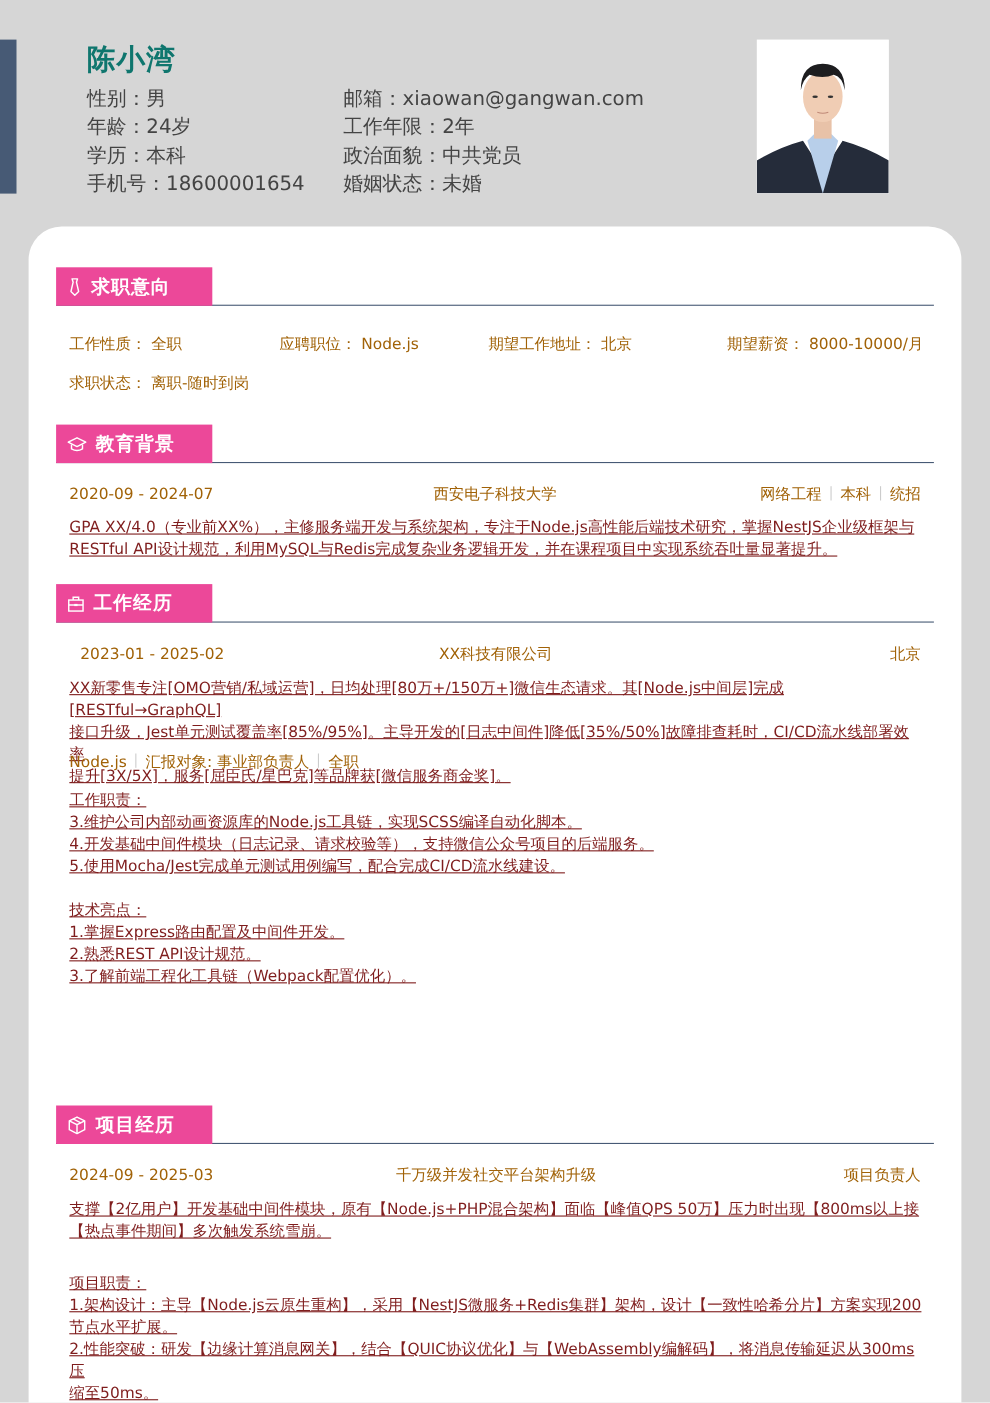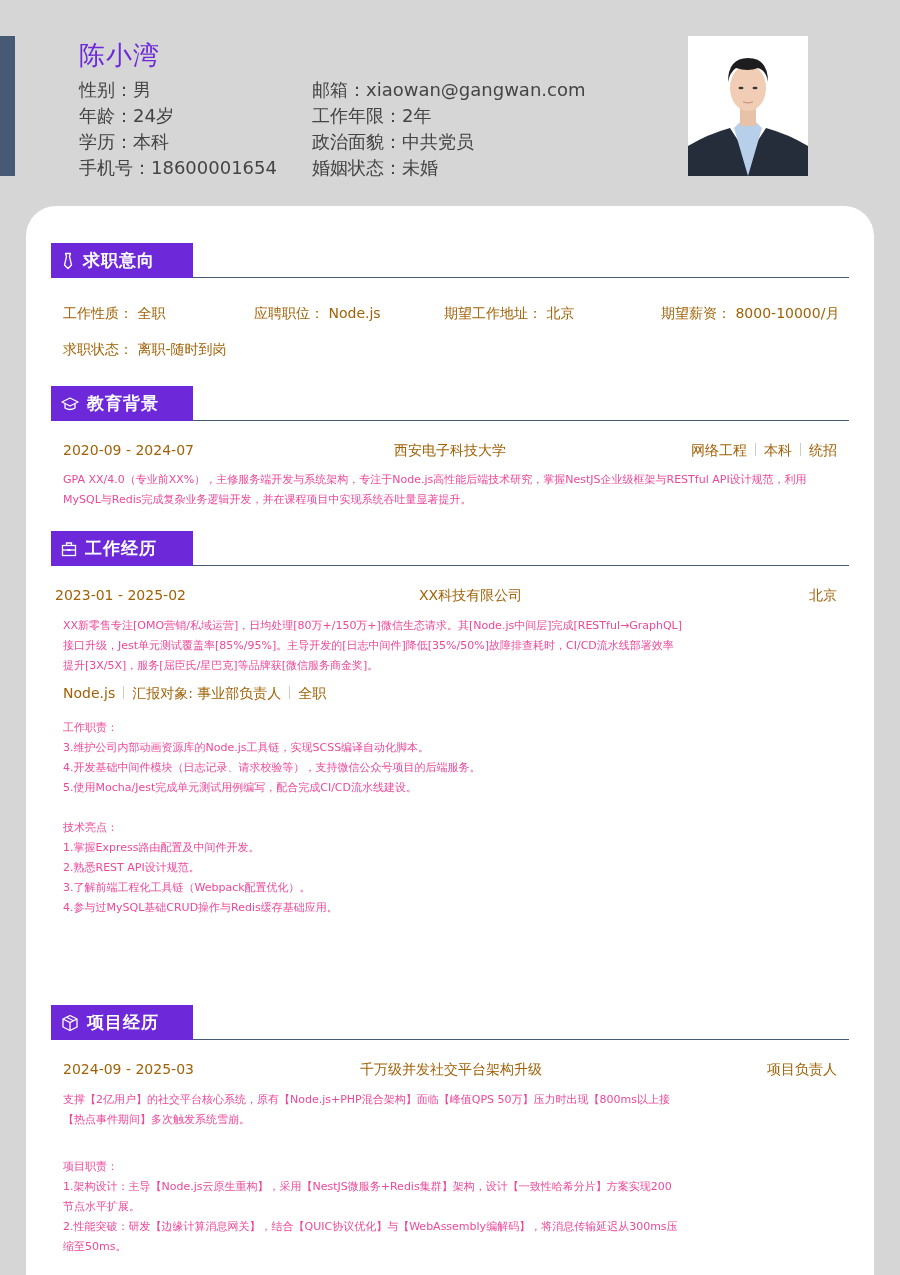--- a/index.html
+++ b/index.html
@@ -8,42 +8,42 @@
     background: #d6d6d6;
     font-family: "DejaVu Sans", "Liberation Sans", sans-serif;
     color: #333;
     position: relative;
   }
   .accent-bar {
     position: absolute; left: 0; top: 36px; width: 15px; height: 140px;
     background: #475a75;
   }
   .header { position: absolute; left: 79px; top: 36px; width: 600px; }
-  .name { font-size: 26px; font-weight: normal; color: #6d28d9; letter-spacing: 1px; height: 38px; line-height: 38px; }
+  .name { font-size: 26px; font-weight: bold; color: #0f766e; letter-spacing: 1px; height: 38px; line-height: 38px; }
   .info-grid { position: relative; margin-top: 4px; }
   .info-row { position: absolute; font-size: 18px; color: #444; line-height: 20px; white-space: nowrap; }
   .photo {
     position: absolute; left: 688px; top: 36px; width: 120px; height: 140px;
     background: #ffffff; overflow: hidden;
   }
   .card {
     position: absolute; left: 26px; top: 206px; width: 848px; height: 1200px;
     background: #ffffff; border-radius: 30px;
   }
   .section { position: absolute; left: 25px; width: 798px; }
   .sec-head { position: relative; height: 35px; border-bottom: 1.5px solid #475a75; }
   .sec-tab {
     position: absolute; left: 0; top: 0; width: 142px; height: 35px;
-    background: #6d28d9; color: #fff; display: flex; align-items: center;
+    background: #ec4899; color: #fff; display: flex; align-items: center;
     padding-left: 10px; font-size: 17px; font-weight: bold; letter-spacing: 1px;
   }
   .sec-tab svg { margin-right: 8px; }
   .t14 { font-size: 14px; color: #a16207; line-height: 20px; }
   .abs { position: absolute; white-space: nowrap; }
-  .para { position: absolute; left: 12px; width: 775px; font-size: 11px; color: #ec4899; line-height: 20px; }
+  .para { position: absolute; left: 12px; width: 775px; font-size: 14px; color: #7f1d1d; line-height: 20px; text-decoration: underline; }
   .sep { display: inline-block; width: 1px; height: 13px; background: #ccc; margin: 0 8px; vertical-align: -1px; }
 </style>
 </head>
 <body>
 
 <div class="accent-bar"></div>
 
 <div class="header">
   <div class="name">陈小湾</div>
   <div class="info-grid">
@@ -113,62 +113,61 @@
       <div class="sec-tab">
         <svg width="16" height="16" viewBox="0 0 16 16">
             <rect x="1.5" y="4.5" width="13" height="10" fill="none" stroke="#fff" stroke-width="1.3"></rect>
             <path d="M5.5 4.5 V2 H10.5 V4.5" fill="none" stroke="#fff" stroke-width="1.3"></path>
             <path d="M1.5 9 H14.5" stroke="#fff" stroke-width="1.3"></path>
             <rect x="6.5" y="8" width="3" height="2" fill="#fff"></rect>
           </svg>
         <span>工作经历</span>
       </div>
     </div>
-    <div class="abs t14" style="left:4px;top:54px">2023-01 - 2025-02</div>
-    <div class="abs t14" style="left:368px;top:54px">XX科技有限公司</div>
+    <div class="abs t14" style="left:22px;top:54px">2023-01 - 2025-02</div>
+    <div class="abs t14" style="left:348px;top:54px">XX科技有限公司</div>
     <div class="abs t14" style="right:12px;top:54px">北京</div>
     <div class="para" style="top:85px">
       <div>XX新零售专注[OMO营销/私域运营]，日均处理[80万+/150万+]微信生态请求。其[Node.js中间层]完成[RESTful→GraphQL]</div>
       <div>接口升级，Jest单元测试覆盖率[85%/95%]。主导开发的[日志中间件]降低[35%/50%]故障排查耗时，CI/CD流水线部署效率</div>
       <div>提升[3X/5X]，服务[屈臣氏/星巴克]等品牌获[微信服务商金奖]。</div>
     </div>
     <div class="abs t14" style="left:12px;top:152px">
       <span>Node.js</span><span class="sep"></span><span>汇报对象: 事业部负责人</span><span class="sep"></span><span>全职</span>
     </div>
     <div class="para" style="top:187px">
       <div>工作职责：</div>
       <div>3.维护公司内部动画资源库的Node.js工具链，实现SCSS编译自动化脚本。</div>
       <div>4.开发基础中间件模块（日志记录、请求校验等），支持微信公众号项目的后端服务。</div>
       <div>5.使用Mocha/Jest完成单元测试用例编写，配合完成CI/CD流水线建设。</div>
       <div style="height:20px"></div>
       <div>技术亮点：</div>
       <div>1.掌握Express路由配置及中间件开发。</div>
       <div>2.熟悉REST API设计规范。</div>
       <div>3.了解前端工程化工具链（Webpack配置优化）。</div>
-      <div>4.参与过MySQL基础CRUD操作与Redis缓存基础应用。</div>
       <div style="height:8px"></div>
     </div>
   </div>
 
   <div class="section" style="top:799px">
     <div class="sec-head">
       <div class="sec-tab">
         <svg width="18" height="18" viewBox="0 0 18 18">
             <path d="M9 1.5 L16 5 V13 L9 16.5 L2 13 V5 Z" fill="none" stroke="#fff" stroke-width="1.3" stroke-linejoin="round"></path>
             <path d="M2 5 L9 8.5 L16 5 M9 8.5 V16.5" fill="none" stroke="#fff" stroke-width="1.3"></path>
             <path d="M5.5 3.2 L12.5 6.8" stroke="#fff" stroke-width="1.2"></path>
           </svg>
         <span>项目经历</span>
       </div>
     </div>
     <div class="abs t14" style="left:12px;top:54px">2024-09 - 2025-03</div>
     <div class="abs t14" style="left:309px;top:54px">千万级并发社交平台架构升级</div>
     <div class="abs t14" style="right:12px;top:54px">项目负责人</div>
     <div class="para" style="top:85px">
-      <div>支撑【2亿用户】的社交平台核心系统，原有【Node.js+PHP混合架构】面临【峰值QPS 50万】压力时出现【800ms以上接</div>
+      <div>支撑【2亿用户】开发基础中间件模块，原有【Node.js+PHP混合架构】面临【峰值QPS 50万】压力时出现【800ms以上接</div>
       <div>【热点事件期间】多次触发系统雪崩。</div>
     </div>
     <div class="para" style="top:152px">
       <div>项目职责：</div>
       <div>1.架构设计：主导【Node.js云原生重构】，采用【NestJS微服务+Redis集群】架构，设计【一致性哈希分片】方案实现200</div>
       <div>节点水平扩展。</div>
       <div>2.性能突破：研发【边缘计算消息网关】，结合【QUIC协议优化】与【WebAssembly编解码】，将消息传输延迟从300ms压</div>
       <div>缩至50ms。</div>
 
     </div>

